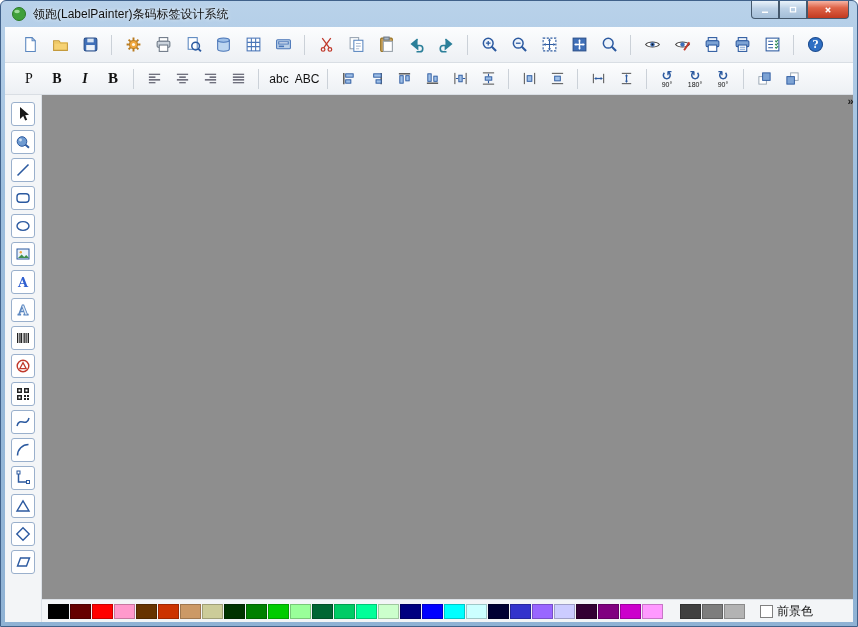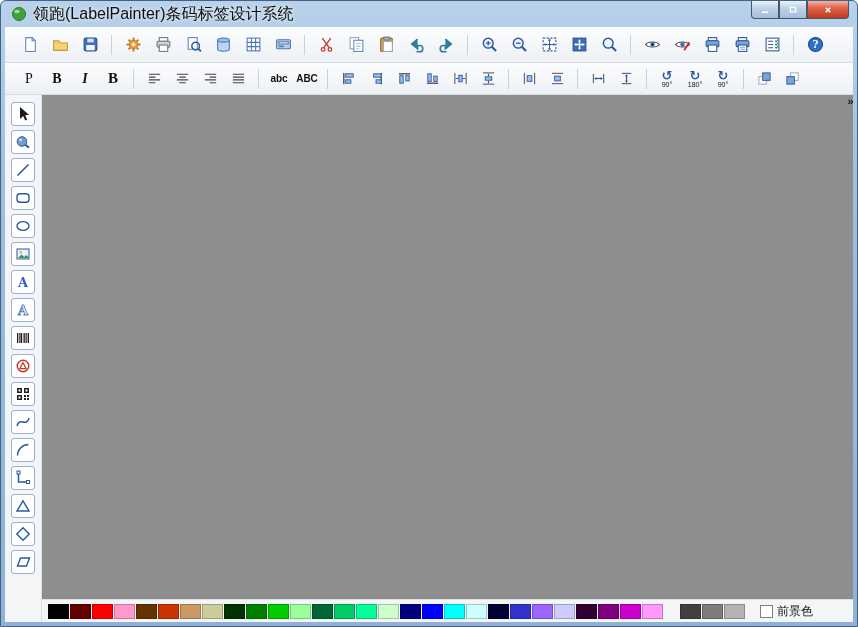--- a/index.html
+++ b/index.html
@@ -3,21 +3,21 @@
 <meta charset="utf-8">
 <style>
   html,body{margin:0;padding:0;}
   body{width:858px;height:627px;position:relative;overflow:hidden;
        font-family:"Liberation Sans","DejaVu Sans",sans-serif;background:#fff;}
   .window{position:absolute;inset:0;box-sizing:border-box;
           background:linear-gradient(180deg,#b9d2ea 0%,#9dbedd 30%,#8fb2d4 100%);
           border:1px solid #40618a;border-radius:6px 6px 0 0;}
   .titlebar{height:26px;display:flex;align-items:center;padding:0 10px;position:relative;}
   .app-icon svg{width:16px;height:16px;display:block;}
-  .title{font-size:16px;margin-left:6px;color:#101010;text-shadow:0 0 4px rgba(255,255,255,.95);white-space:nowrap;}
+  .title{font-size:12px;margin-left:6px;color:#101010;text-shadow:0 0 4px rgba(255,255,255,.95);white-space:nowrap;}
   .win-controls{position:absolute;top:0;right:8px;display:flex;}
   .win-btn{width:28px;height:18px;box-sizing:border-box;border:1px solid #44586c;border-top:0;
            display:flex;align-items:center;justify-content:center;
            background:linear-gradient(#e9f2fa,#bbd0e5 45%,#a4bed7);cursor:pointer;}
   .win-btn:first-child{border-radius:0 0 0 4px;}
   .win-btn:last-child{border-radius:0 0 4px 0;}
   .win-btn.close{width:42px;background:linear-gradient(#f6b4a4,#df6448 40%,#c23a20);}
   .win-btn svg{width:12px;height:12px;display:block;}
   .chevron{position:absolute;right:2px;top:94px;width:9px;text-align:center;font-size:11px;
            font-weight:bold;color:#1b1b1b;cursor:pointer;}
@@ -32,21 +32,21 @@
   .tbtn{width:27px;height:27px;display:flex;flex-direction:column;align-items:center;justify-content:center;
         border-radius:3px;margin:0 1.5px;cursor:pointer;}
   #toolbar2 .tbtn{width:25px;height:25px;}
   .tbtn svg{width:17px;height:17px;display:block;}
   #toolbar2 .tbtn svg{width:15px;height:15px;}
   .sep{width:1px;height:20px;background:#cbd1d8;margin:0 6px;flex:none;}
   .tg{font-family:"Liberation Serif","DejaVu Serif",serif;font-size:14px;color:#111;line-height:1;}
   .tg.bold{font-weight:700;}
   .tg.italic{font-style:italic;font-weight:700;}
   .tg.heavy{font-weight:700;font-size:15px;}
-  .tg.case{font-size:10px;font-weight:700;font-family:"Liberation Sans","DejaVu Sans",sans-serif;}
+  .tg.case{font-size:12px;font-weight:400;font-family:"Liberation Sans","DejaVu Sans",sans-serif;}
   .sub{font-size:7px;line-height:7px;color:#111;display:block;text-align:center;}
   .rg{color:#2c5aa0;font-weight:700;font-size:13px;line-height:11px;font-family:"DejaVu Sans",sans-serif;}
   .main{flex:1;display:flex;min-height:0;}
   .tools{width:36px;flex:none;border-right:1px solid #dce1e7;background:#f3f5f7;
          display:flex;flex-direction:column;align-items:center;padding-top:7px;gap:4px;}
   .tool{width:24px;height:24px;box-sizing:border-box;background:#fff;border:1px solid #9ab0cc;border-radius:3px;
         display:flex;align-items:center;justify-content:center;cursor:pointer;flex:none;}
   .tool svg{width:16px;height:16px;display:block;}
   .rightcol{flex:1;display:flex;flex-direction:column;min-width:0;}
   .canvas{flex:1;background:#8e8e8e;}

